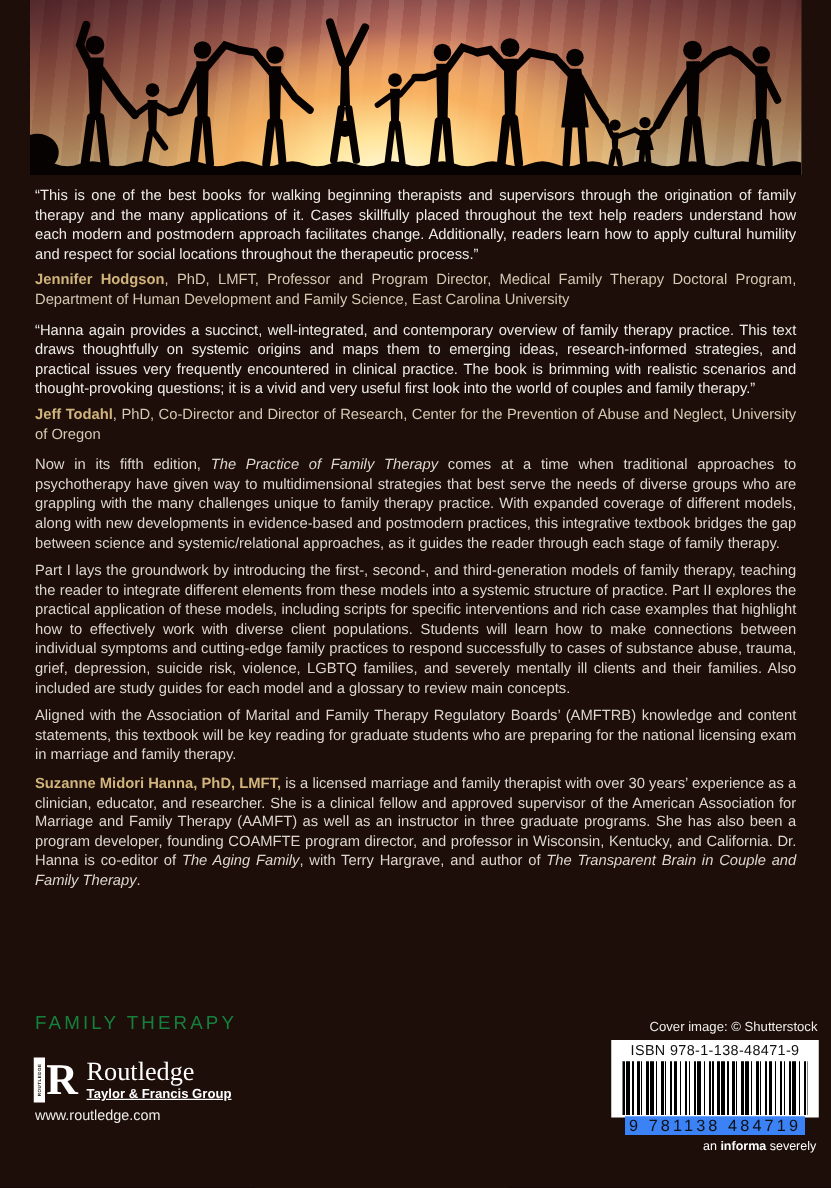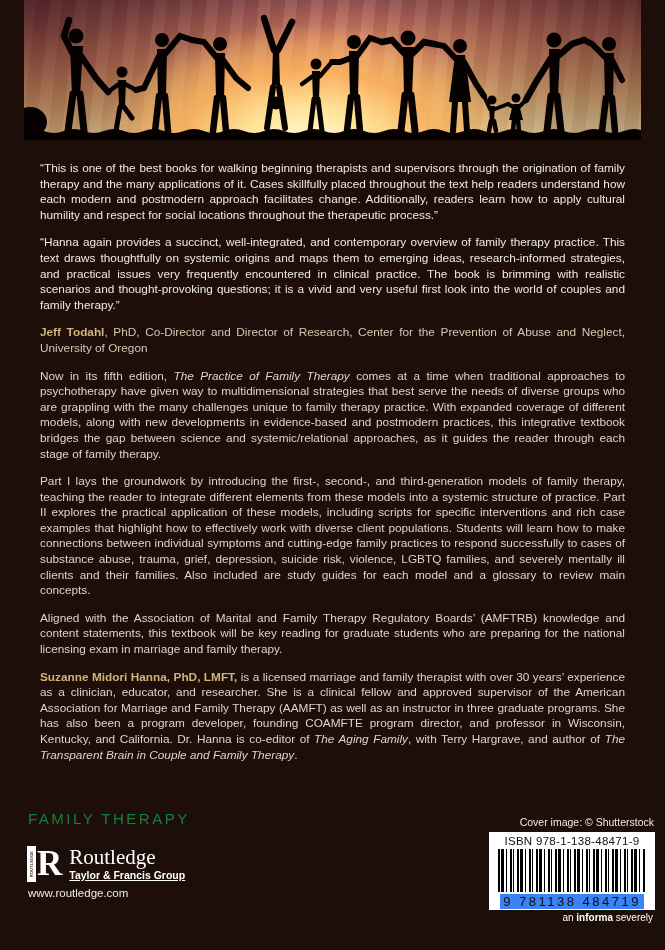--- a/index.html
+++ b/index.html
@@ -17,37 +17,37 @@
       radial-gradient(circle at 100% 0%, rgba(46,12,18,.6), rgba(46,12,18,0) 45%),
       repeating-linear-gradient(96deg, rgba(255,224,200,.10) 0 12px, rgba(120,58,58,.10) 12px 26px),
       linear-gradient(178deg, #7c4549 0%, #aa6157 16%, #cd7d62 30%, #e3996c 45%, #efb476 60%, #f6cd84 74%, #fbe3a2 88%, #fdf0c2 100%);
   }
   .photo svg{position:absolute;left:0;top:0;display:block;}
   
   .content{
     position:absolute;top:149px;left:28px;width:609px;
     color:#dcd6cf;font-size:11.8px;line-height:15.6px;text-align:justify;
   }
-  .content p{margin:12px;}
+  .content p{margin:0;}
   p.quote{color:#eeebe7;margin-bottom:5px;}
   p.attribution{color:#d5c8b2;margin-bottom:9px;}
   .attr-name{color:#d0b47c;font-weight:bold;}
   p.para{margin-bottom:7px;}
   .bio-name{color:#d0b47c;font-weight:bold;}
   
   .category{
     position:absolute;left:28px;top:810px;
     font-size:15px;letter-spacing:2.5px;color:#15803d;
   }
   .cover-credit{
     position:absolute;right:11px;top:816px;
     font-size:10.5px;color:#efece8;text-align:right;
   }
   .barcode-box{
-    position:absolute;right:10px;top:832px;width:166px;height:78px;
+    position:absolute;right:10px;top:832px;width:166px;height:62px;
     background:#ffffff;text-align:center;
   }
   .isbn-label{font-size:11.5px;color:#101010;padding-top:3px;letter-spacing:.3px;}
   .bars{
     width:148px;height:43px;margin:2px auto 0;
     background:repeating-linear-gradient(90deg,
       #000 0 2px,#fff 2px 3px,#000 3px 6px,#fff 6px 8px,
       #000 8px 9px,#fff 9px 12px,#000 12px 14px,#fff 14px 15px,
       #000 15px 16px,#fff 16px 19px);
   }
@@ -180,20 +180,21 @@
         <polyline points="582,98 578,131" fill="none" stroke-width="6.5"></polyline>
         <polyline points="588,98 591,131" fill="none" stroke-width="6.5"></polyline>
 
         <path stroke="none" d="M0,140 V131 Q10,127 20,131 T40,131 T60,131 T80,131 T100,131 T120,131 T140,131 T160,131 T180,131 T200,131 T220,131 T240,131 T260,131 T280,131 T300,131 T320,131 T340,131 T360,131 T380,131 T400,131 T420,131 T440,131 T460,131 T480,131 T500,131 T520,131 T540,131 T560,131 T580,131 T600,131 T620,131 V140 Z"></path>
       </g>
     </svg>
   </div>
 
   <div class="content">
     <p class="quote"><span>“This is one of the best books for walking beginning therapists and supervisors through the origination of family therapy and the many applications of it. Cases skillfully placed throughout the text help readers understand how each modern and postmodern approach facilitates change. Additionally, readers learn how to apply cultural humility and respect for social locations throughout the therapeutic process.”</span></p>
+    <p class="attribution"><span class="attr-name">Jennifer Hodgson</span><span>, PhD, LMFT, Professor and Program Director, Medical Family Therapy Doctoral Program, Department of Human Development and Family Science, East Carolina University</span></p>
 
     <p class="quote"><span>“Hanna again provides a succinct, well-integrated, and contemporary overview of family therapy practice. This text draws thoughtfully on systemic origins and maps them to emerging ideas, research-informed strategies, and practical issues very frequently encountered in clinical practice. The book is brimming with realistic scenarios and thought-provoking questions; it is a vivid and very useful first look into the world of couples and family therapy.”</span></p>
     <p class="attribution"><span class="attr-name">Jeff Todahl</span><span>, PhD, Co-Director and Director of Research, Center for the Prevention of Abuse and Neglect, University of Oregon</span></p>
 
     <p class="para"><span>Now in its fifth edition, </span><i>The Practice of Family Therapy</i><span> comes at a time when traditional approaches to psychotherapy have given way to multidimensional strategies that best serve the needs of diverse groups who are grappling with the many challenges unique to family therapy practice. With expanded coverage of different models, along with new developments in evidence-based and postmodern practices, this integrative textbook bridges the gap between science and systemic/relational approaches, as it guides the reader through each stage of family therapy.</span></p>
 
     <p class="para">Part I lays the groundwork by introducing the first-, second-, and third-generation models of family therapy, teaching the reader to integrate different elements from these models into a systemic structure of practice. Part II explores the practical application of these models, including scripts for specific interventions and rich case examples that highlight how to effectively work with diverse client populations. Students will learn how to make connections between individual symptoms and cutting-edge family practices to respond successfully to cases of substance abuse, trauma, grief, depression, suicide risk, violence, LGBTQ families, and severely mentally ill clients and their families. Also included are study guides for each model and a glossary to review main concepts.</p>
 
     <p class="para">Aligned with the Association of Marital and Family Therapy Regulatory Boards’ (AMFTRB) knowledge and content statements, this textbook will be key reading for graduate students who are preparing for the national licensing exam in marriage and family therapy.</p>
 

